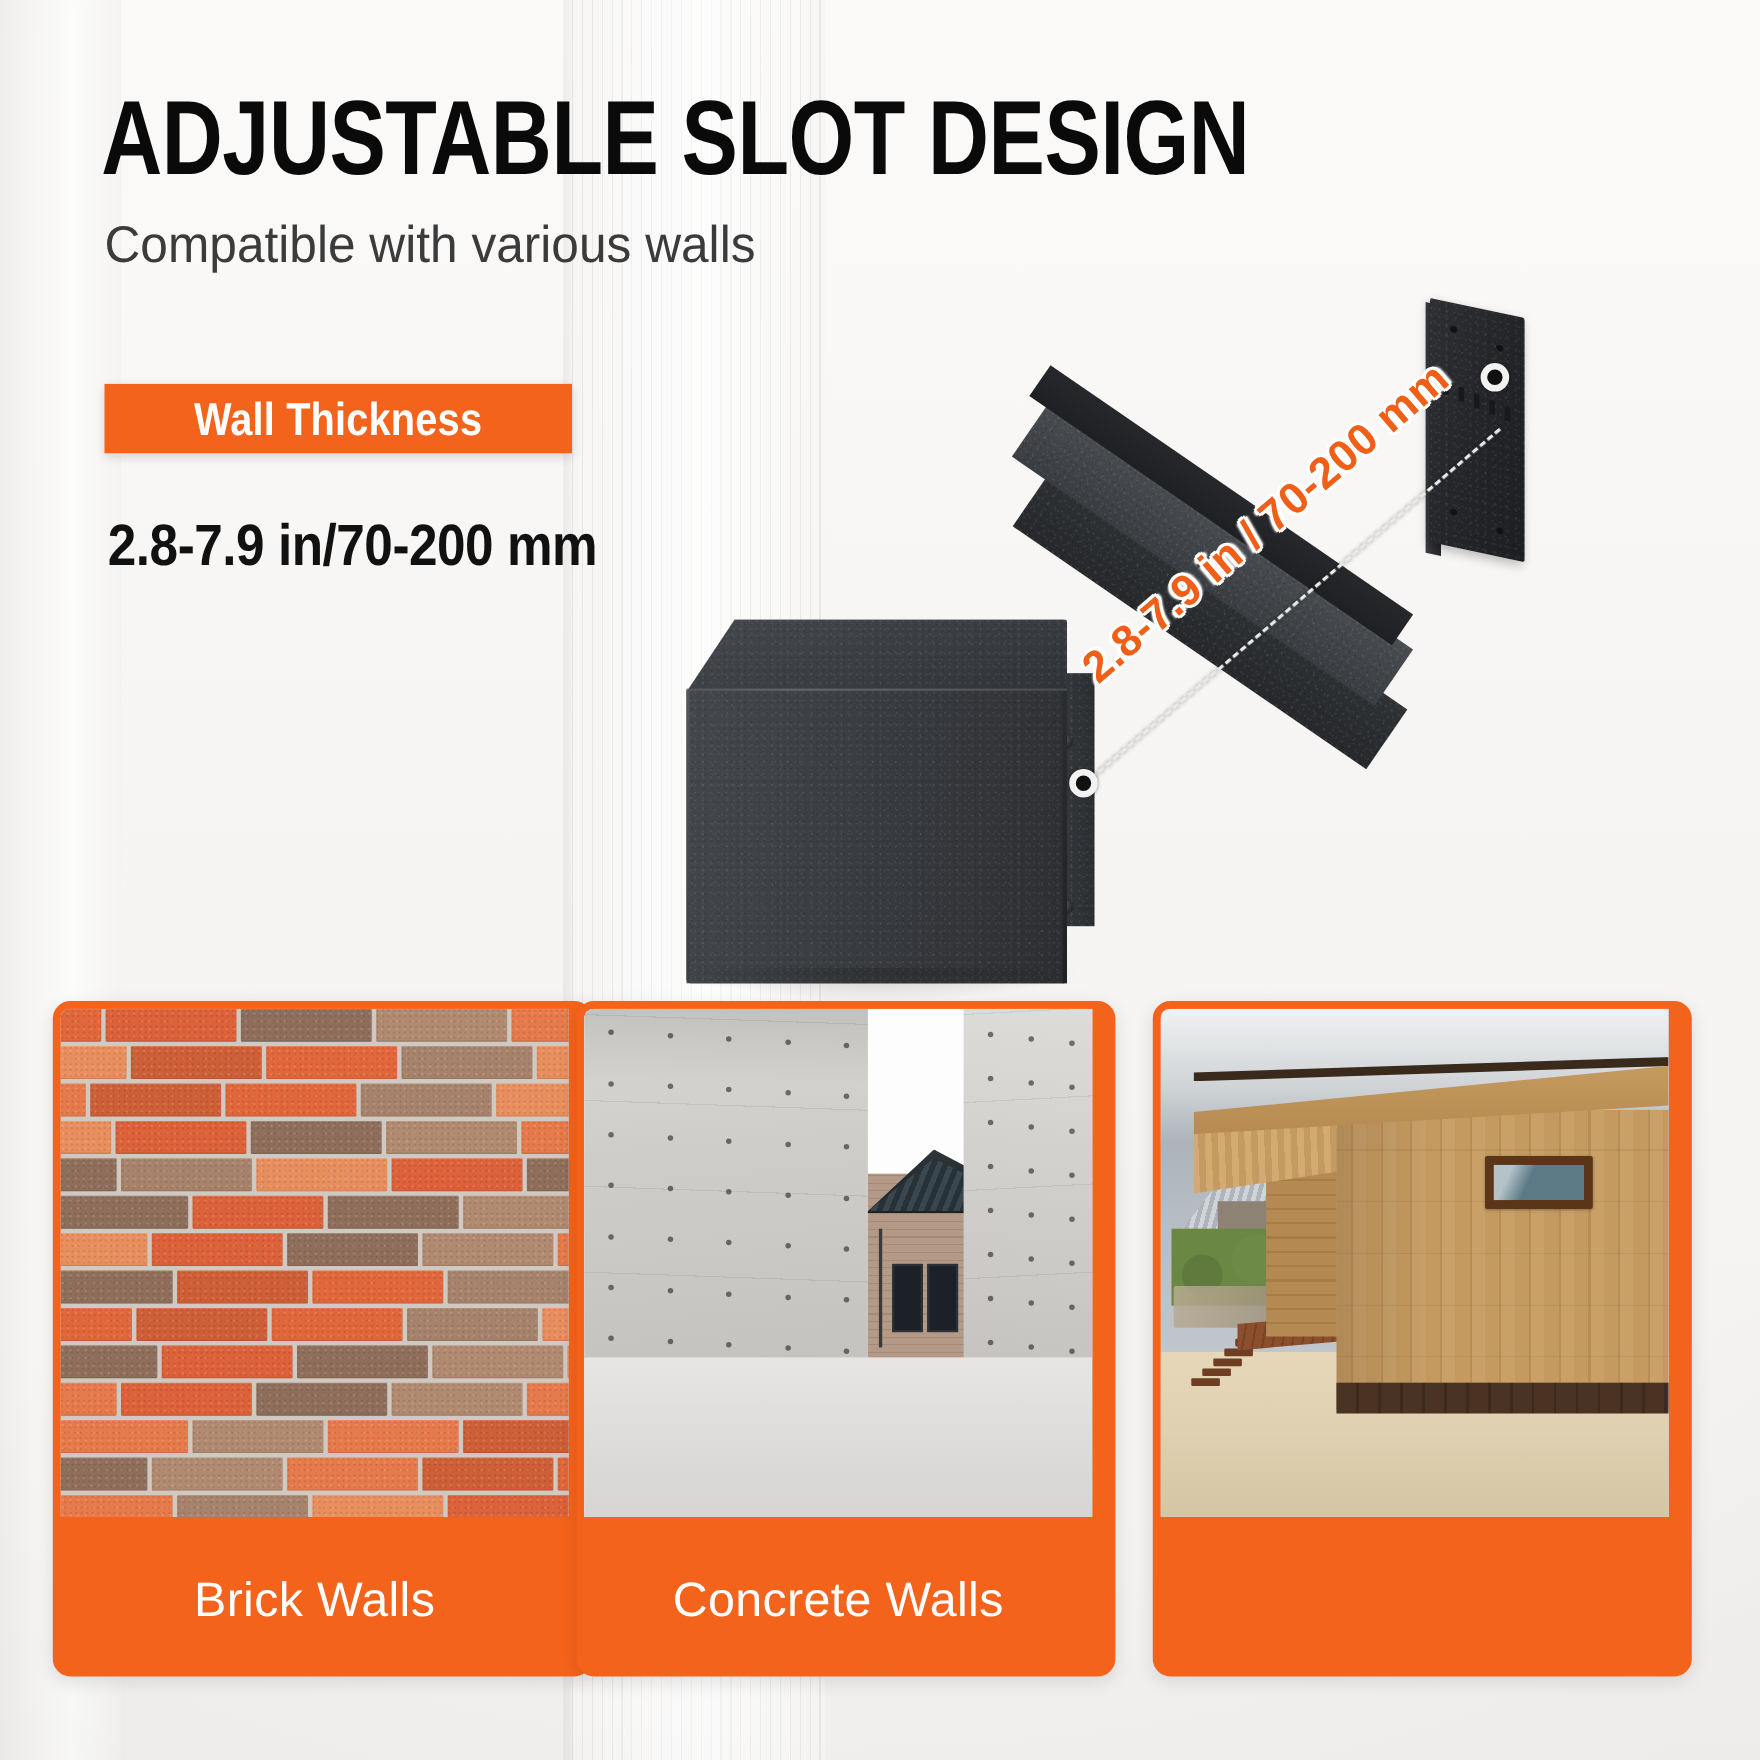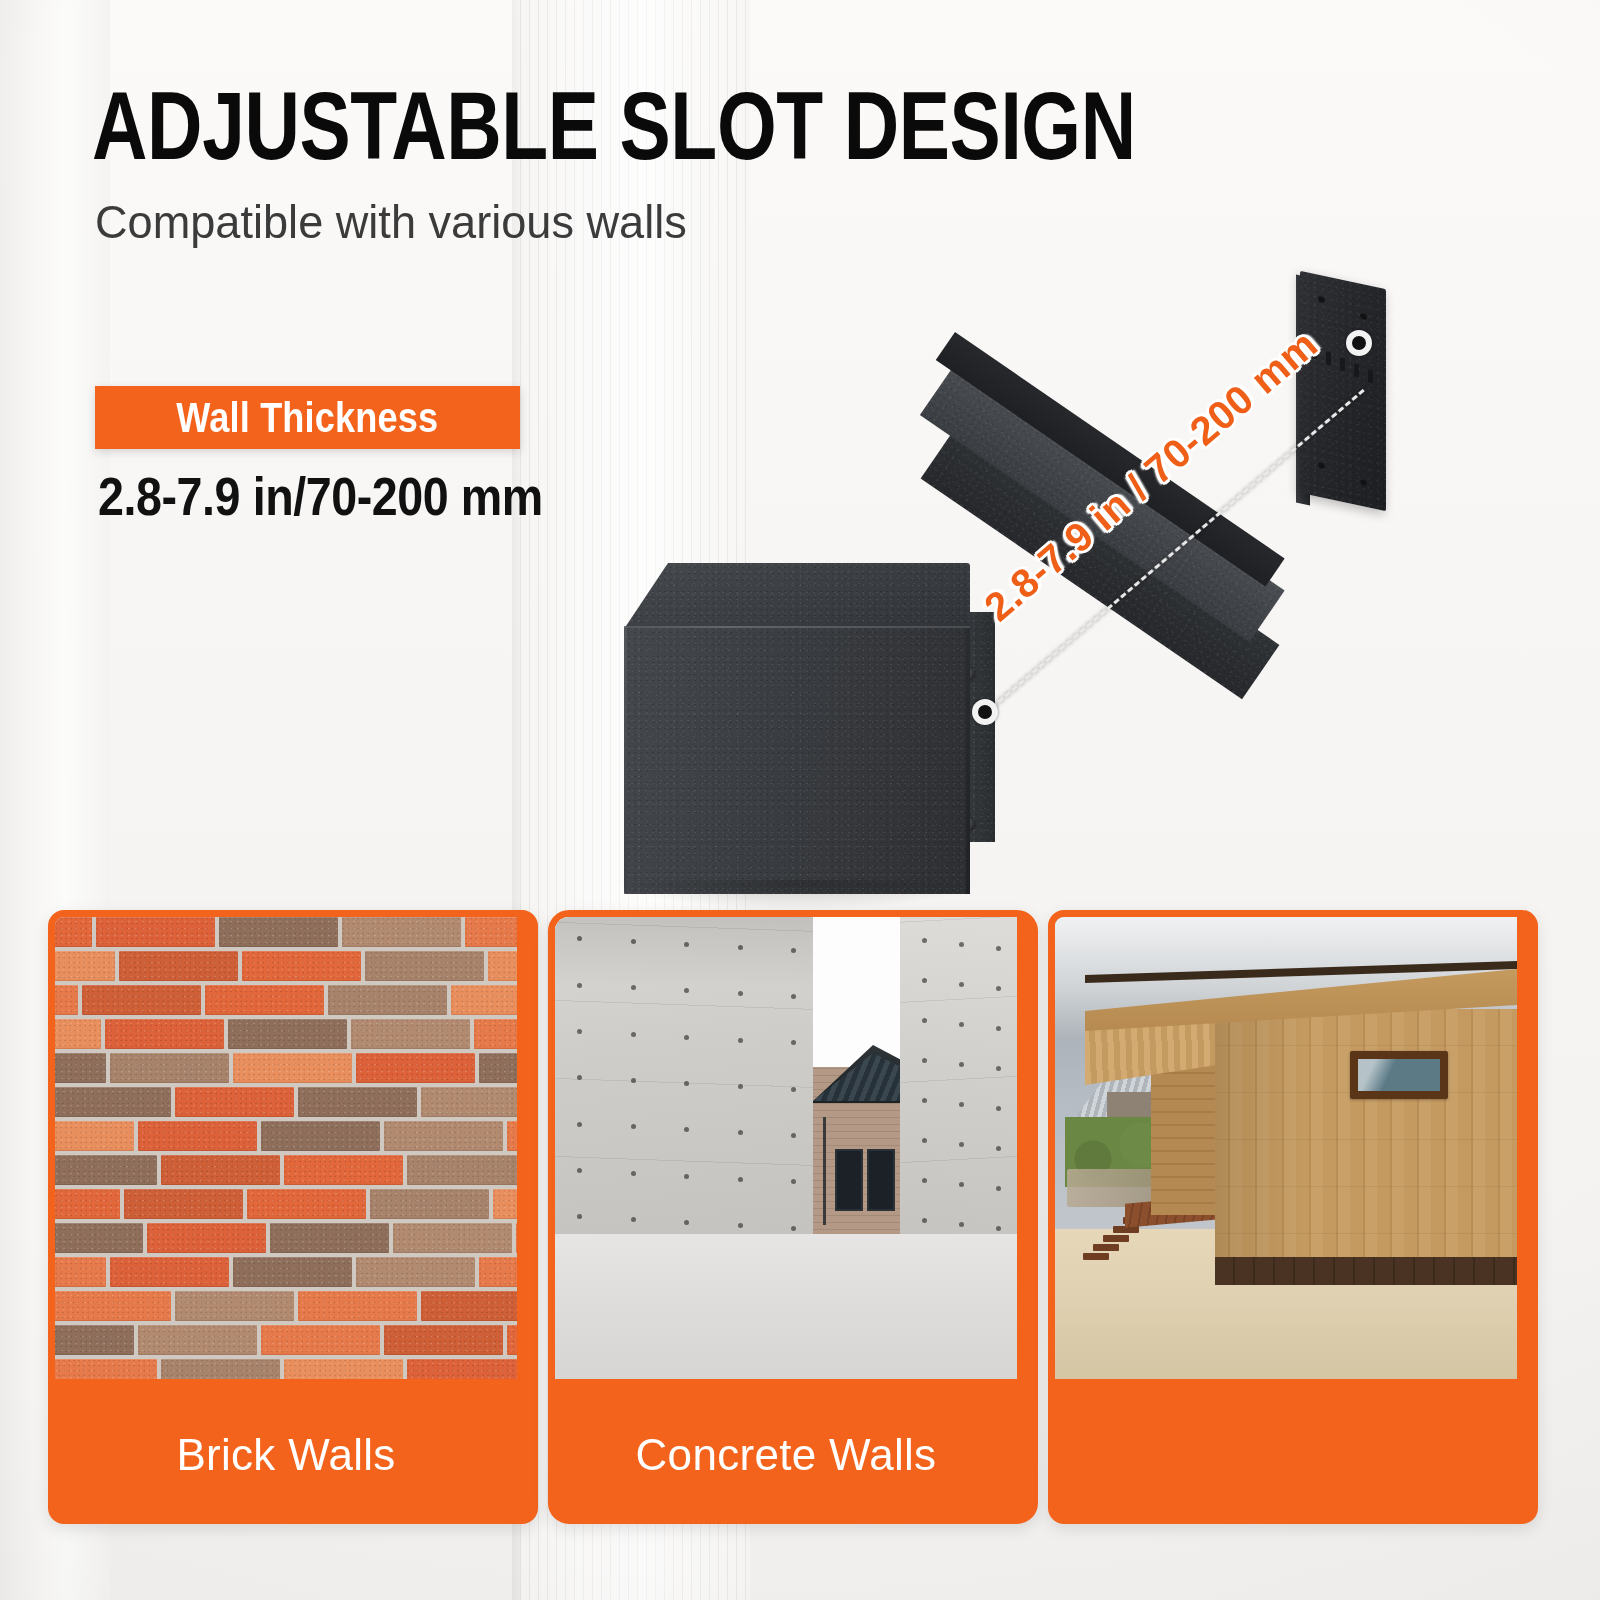--- a/index.html
+++ b/index.html
@@ -41,21 +41,21 @@
     font-size:47px;line-height:1.1;font-weight:400;color:#3b3b3b;
     transform:scaleX(0.96);transform-origin:left top;
     white-space:nowrap;
   }
 
   
   .badge{
     position:absolute;left:95px;top:349px;width:425px;height:63px;
     background:#f4631b;
     box-shadow:0 3px 9px rgba(0,0,0,.14);
-    display:flex;align-items:center;justify-content:center;margin-top:37px;
+    display:flex;align-items:center;justify-content:center;
   }
   .badge-label{
     font-size:42px;font-weight:700;color:#ffffff;letter-spacing:0.2px;
     transform:scaleX(0.86);transform-origin:center;white-space:nowrap;
   }
 
   
   .spec{
     position:absolute;left:98px;top:466px;
     font-size:53px;font-weight:700;color:#111;letter-spacing:-0.5px;
@@ -184,21 +184,21 @@
 
   
   .cards{position:absolute;left:0;top:910px;width:1600px;height:604px;}
   .card{
     position:absolute;top:0;width:476px;height:600px;
     border:7px solid #f4631b;border-radius:16px;
     background:#f4631b;overflow:hidden;
     box-shadow:0 5px 16px rgba(0,0,0,.10);
   }
   .card.c1{left:48px;}
-  .card.c2{left:548px;border-radius:21px;}
+  .card.c2{left:524px;}
   .card.c3{left:1048px;}
   .card-img{position:absolute;left:0;top:0;width:462px;height:462px;overflow:hidden;background:#ddd;}
   .card-foot{
     position:absolute;left:0;bottom:0;width:462px;height:124px;
     background:#f4631b;display:flex;align-items:center;justify-content:center;
   }
   .card-label{
     font-size:44px;font-weight:400;color:#fff;white-space:nowrap;letter-spacing:0.3px;
   }
 

